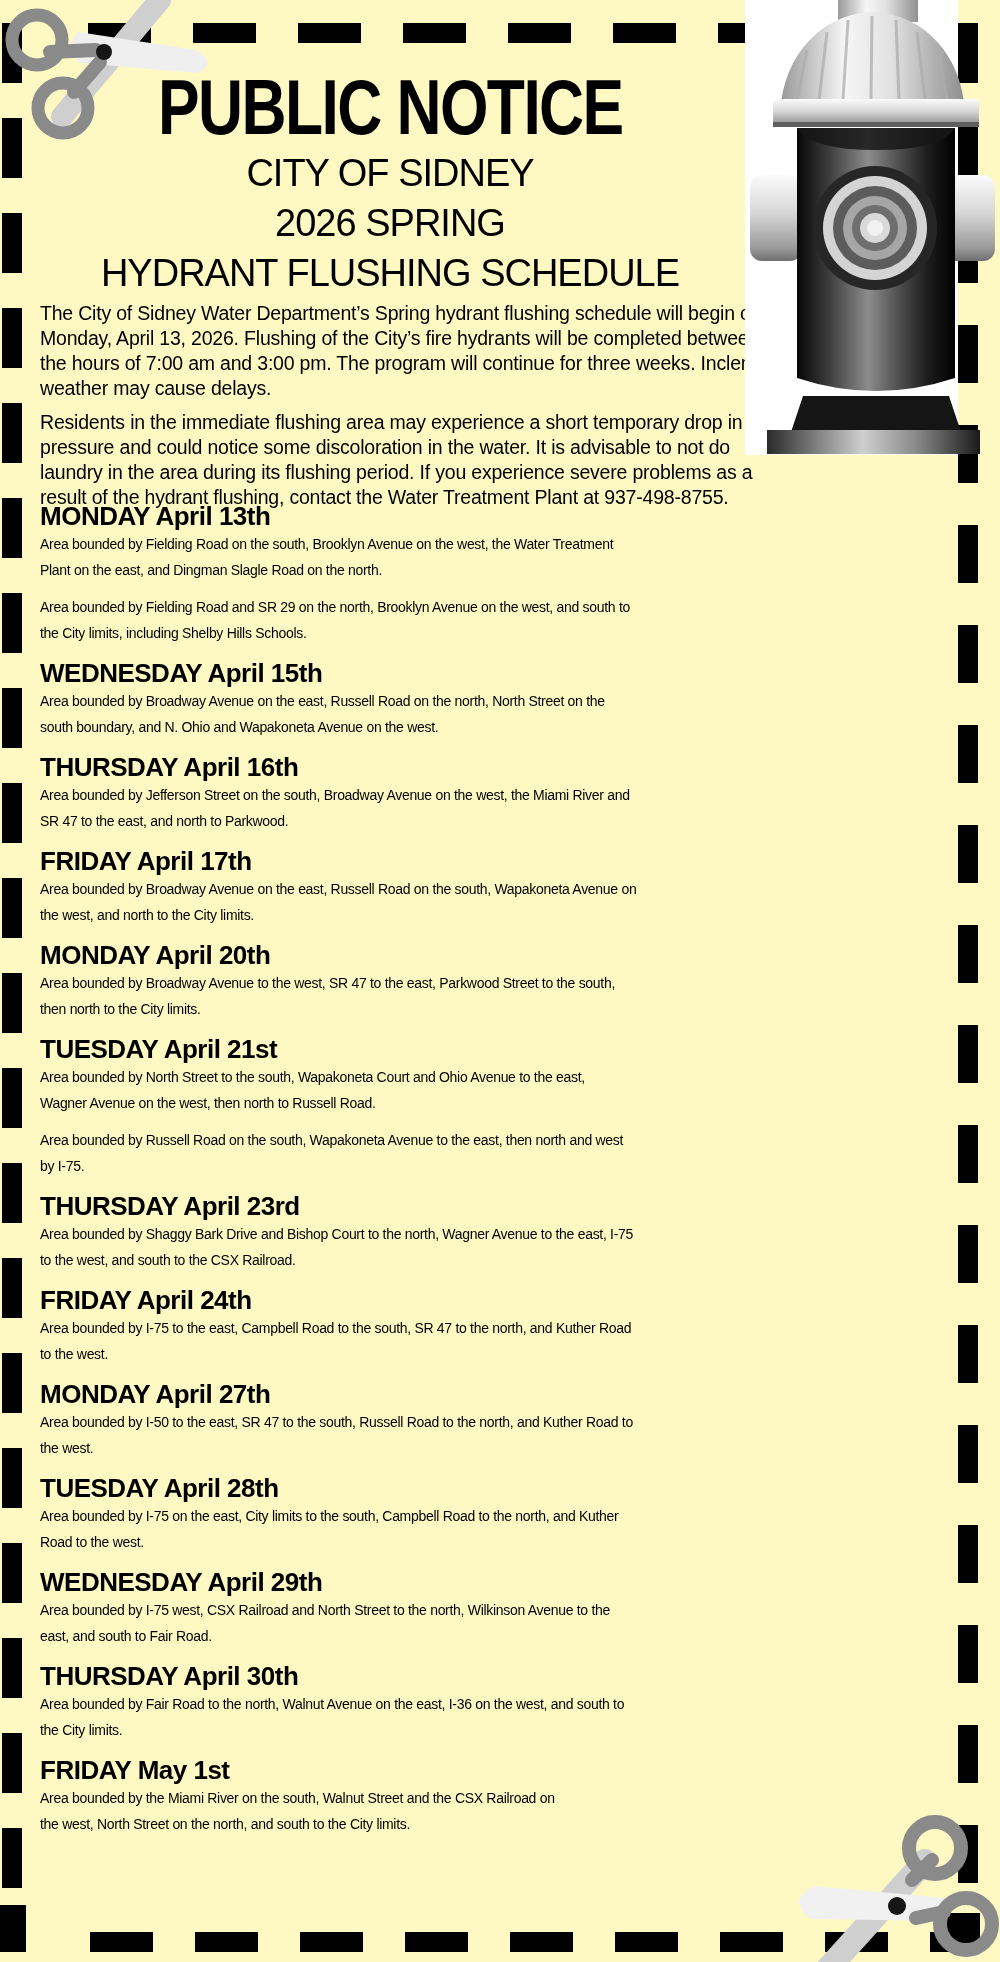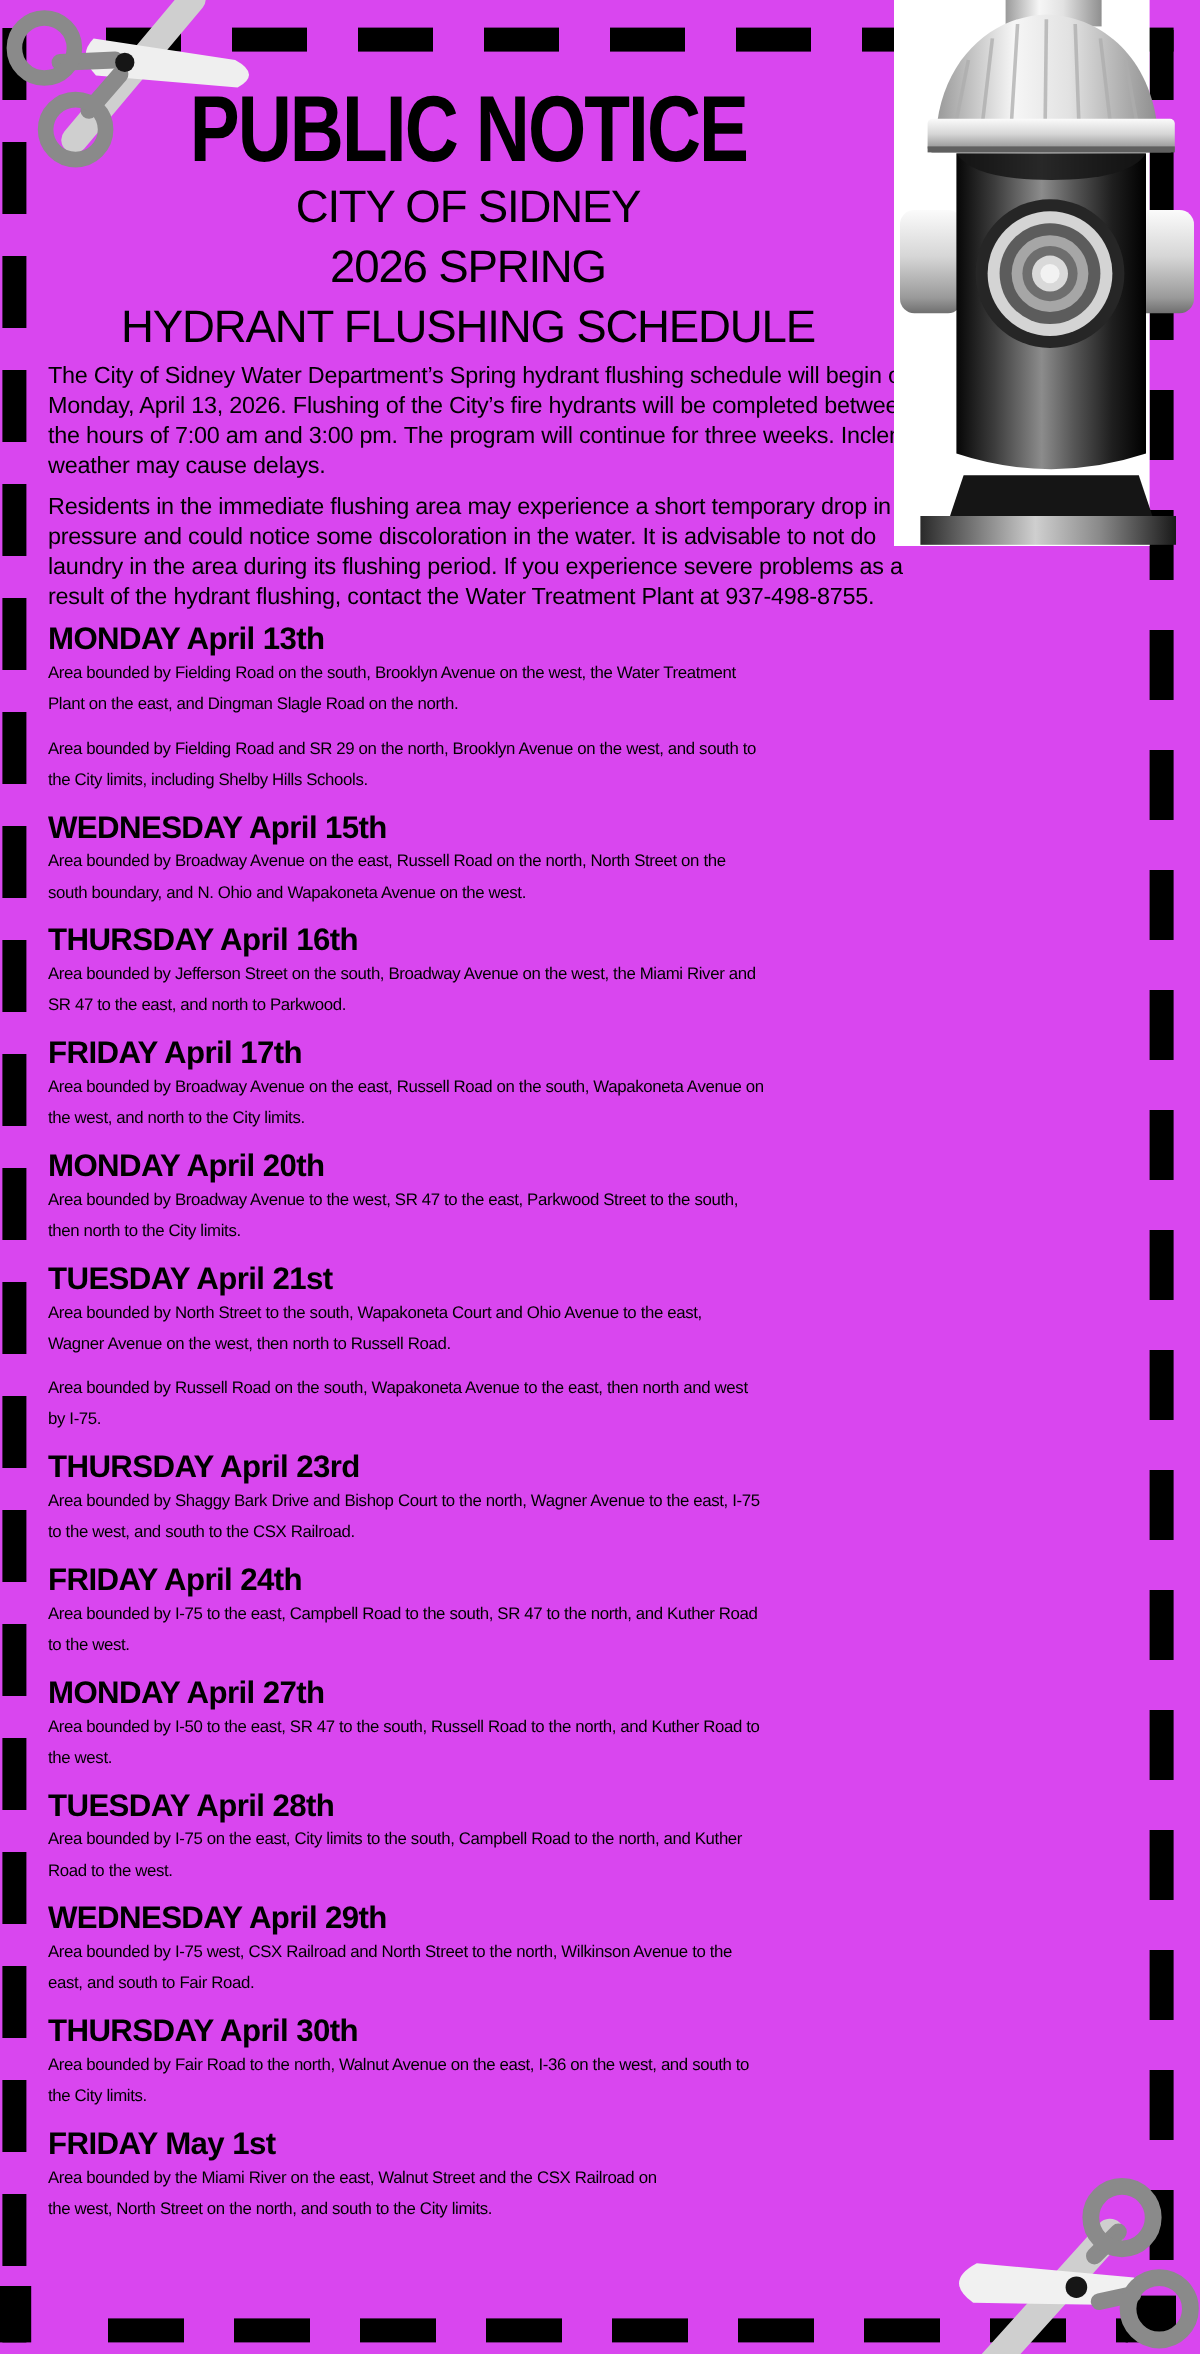--- a/index.html
+++ b/index.html
@@ -1,18 +1,18 @@
 <!DOCTYPE html>
 <html><head>
 <meta charset="utf-8">
 <style>
   html,body{margin:0;padding:0;background:#fff;}
   body{width:1000px;height:1962px;position:relative;overflow:hidden;
        font-family:"Liberation Sans", sans-serif;color:#000;}
-  .page{position:absolute;inset:0;background:#d946ef;}
+  .page{position:absolute;inset:0;background:#fef9c3;}
 
   
   .border-top{position:absolute;left:88px;top:23px;width:695px;height:20px;
     background:repeating-linear-gradient(90deg,#000 0 63px,transparent 63px 105px);}
   .border-bottom{position:absolute;left:90px;top:1932px;width:850px;height:20px;
     background:repeating-linear-gradient(90deg,#000 0 63px,transparent 63px 105px);}
   .border-left{position:absolute;left:2px;top:23px;width:20px;height:1929px;
     background:repeating-linear-gradient(180deg,#000 0 60px,transparent 60px 95px);}
   .border-right{position:absolute;left:958px;top:25px;width:20px;height:1927px;
     background:repeating-linear-gradient(180deg,#000 0 58px,transparent 58px 100px);}
@@ -25,21 +25,21 @@
   .title{font-size:78px;line-height:82px;font-weight:bold;letter-spacing:-2px;white-space:nowrap;}
   .title-inner{display:inline-block;transform:scaleX(0.80);transform-origin:50% 50%;}
   .subtitle{font-size:38px;line-height:50px;letter-spacing:-1px;white-space:nowrap;}
 
   
   .intro{position:absolute;left:40px;top:301px;width:740px;}
   .para{margin:0 0 9px 0;}
   .para .tline{font-size:19.5px;line-height:25px;letter-spacing:-0.2px;white-space:nowrap;}
 
   
-  .schedule{position:absolute;left:40px;top:517px;width:925px;}
+  .schedule{position:absolute;left:40px;top:501px;width:925px;}
   .section{margin:0 0 12px 0;}
   .day-heading{font-size:26px;line-height:31px;font-weight:bold;letter-spacing:-0.5px;white-space:nowrap;}
   .section .tline{font-size:14px;line-height:25.5px;letter-spacing:-0.3px;white-space:nowrap;}
 
   
   .hydrant{position:absolute;left:745px;top:0;width:255px;height:455px;}
   .scissors-tl{position:absolute;left:0;top:0;width:240px;height:150px;}
   .scissors-br{position:absolute;left:740px;top:1760px;width:260px;height:202px;}
 </style>
 </head>
@@ -187,21 +187,21 @@
     <div class="day-heading">THURSDAY April 30th</div>
     <div class="day-body">
           <div class="tline">Area bounded by Fair Road to the north, Walnut Avenue on the east, I-36 on the west, and south to</div>
           <div class="tline">the City limits.</div>
         </div>
   </div>
 
   <div class="section">
     <div class="day-heading">FRIDAY May 1st</div>
     <div class="day-body">
-          <div class="tline">Area bounded by the Miami River on the east, Walnut Street and the CSX Railroad on</div>
+          <div class="tline">Area bounded by the Miami River on the south, Walnut Street and the CSX Railroad on</div>
           <div class="tline">the west, North Street on the north, and south to the City limits.</div>
         </div>
   </div>
 </div>
 
   <svg class="hydrant" viewBox="0 0 255 455" xmlns="http://www.w3.org/2000/svg">
     <defs>
       <linearGradient id="gv" x1="0" y1="0" x2="1" y2="0">
         <stop offset="0" stop-color="#9a9a9a"></stop>
           <stop offset="0.35" stop-color="#f6f6f6"></stop>

